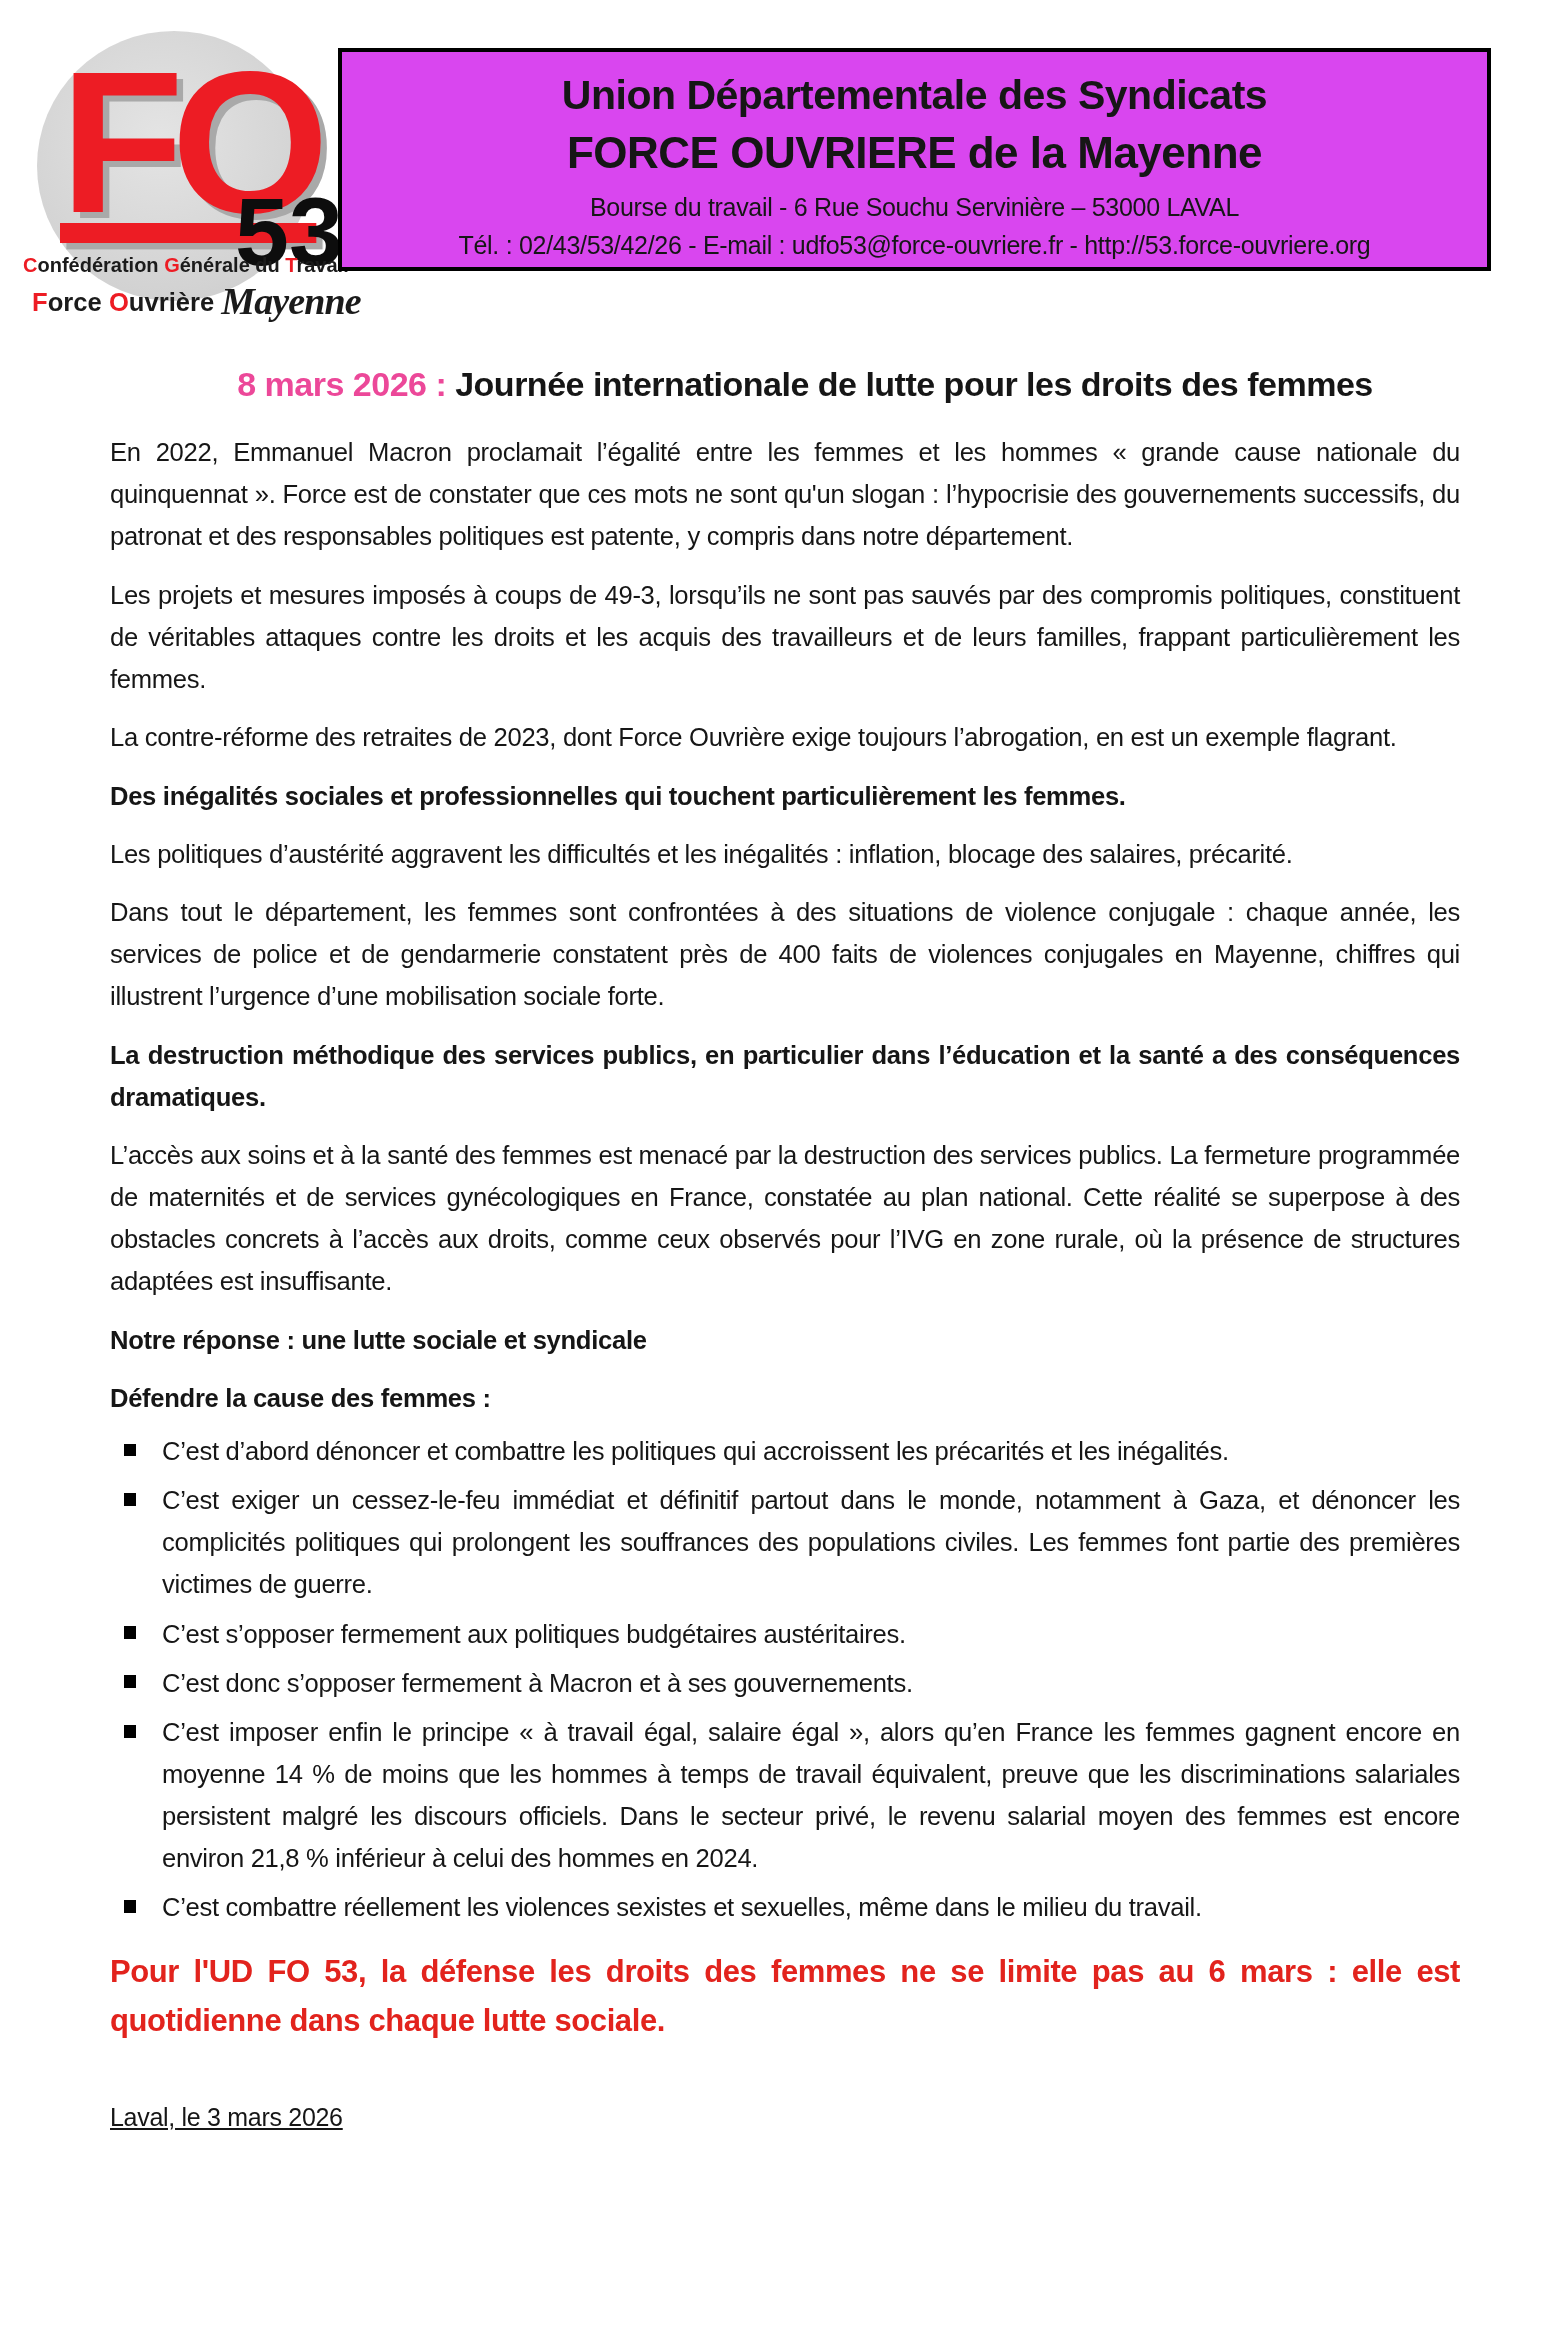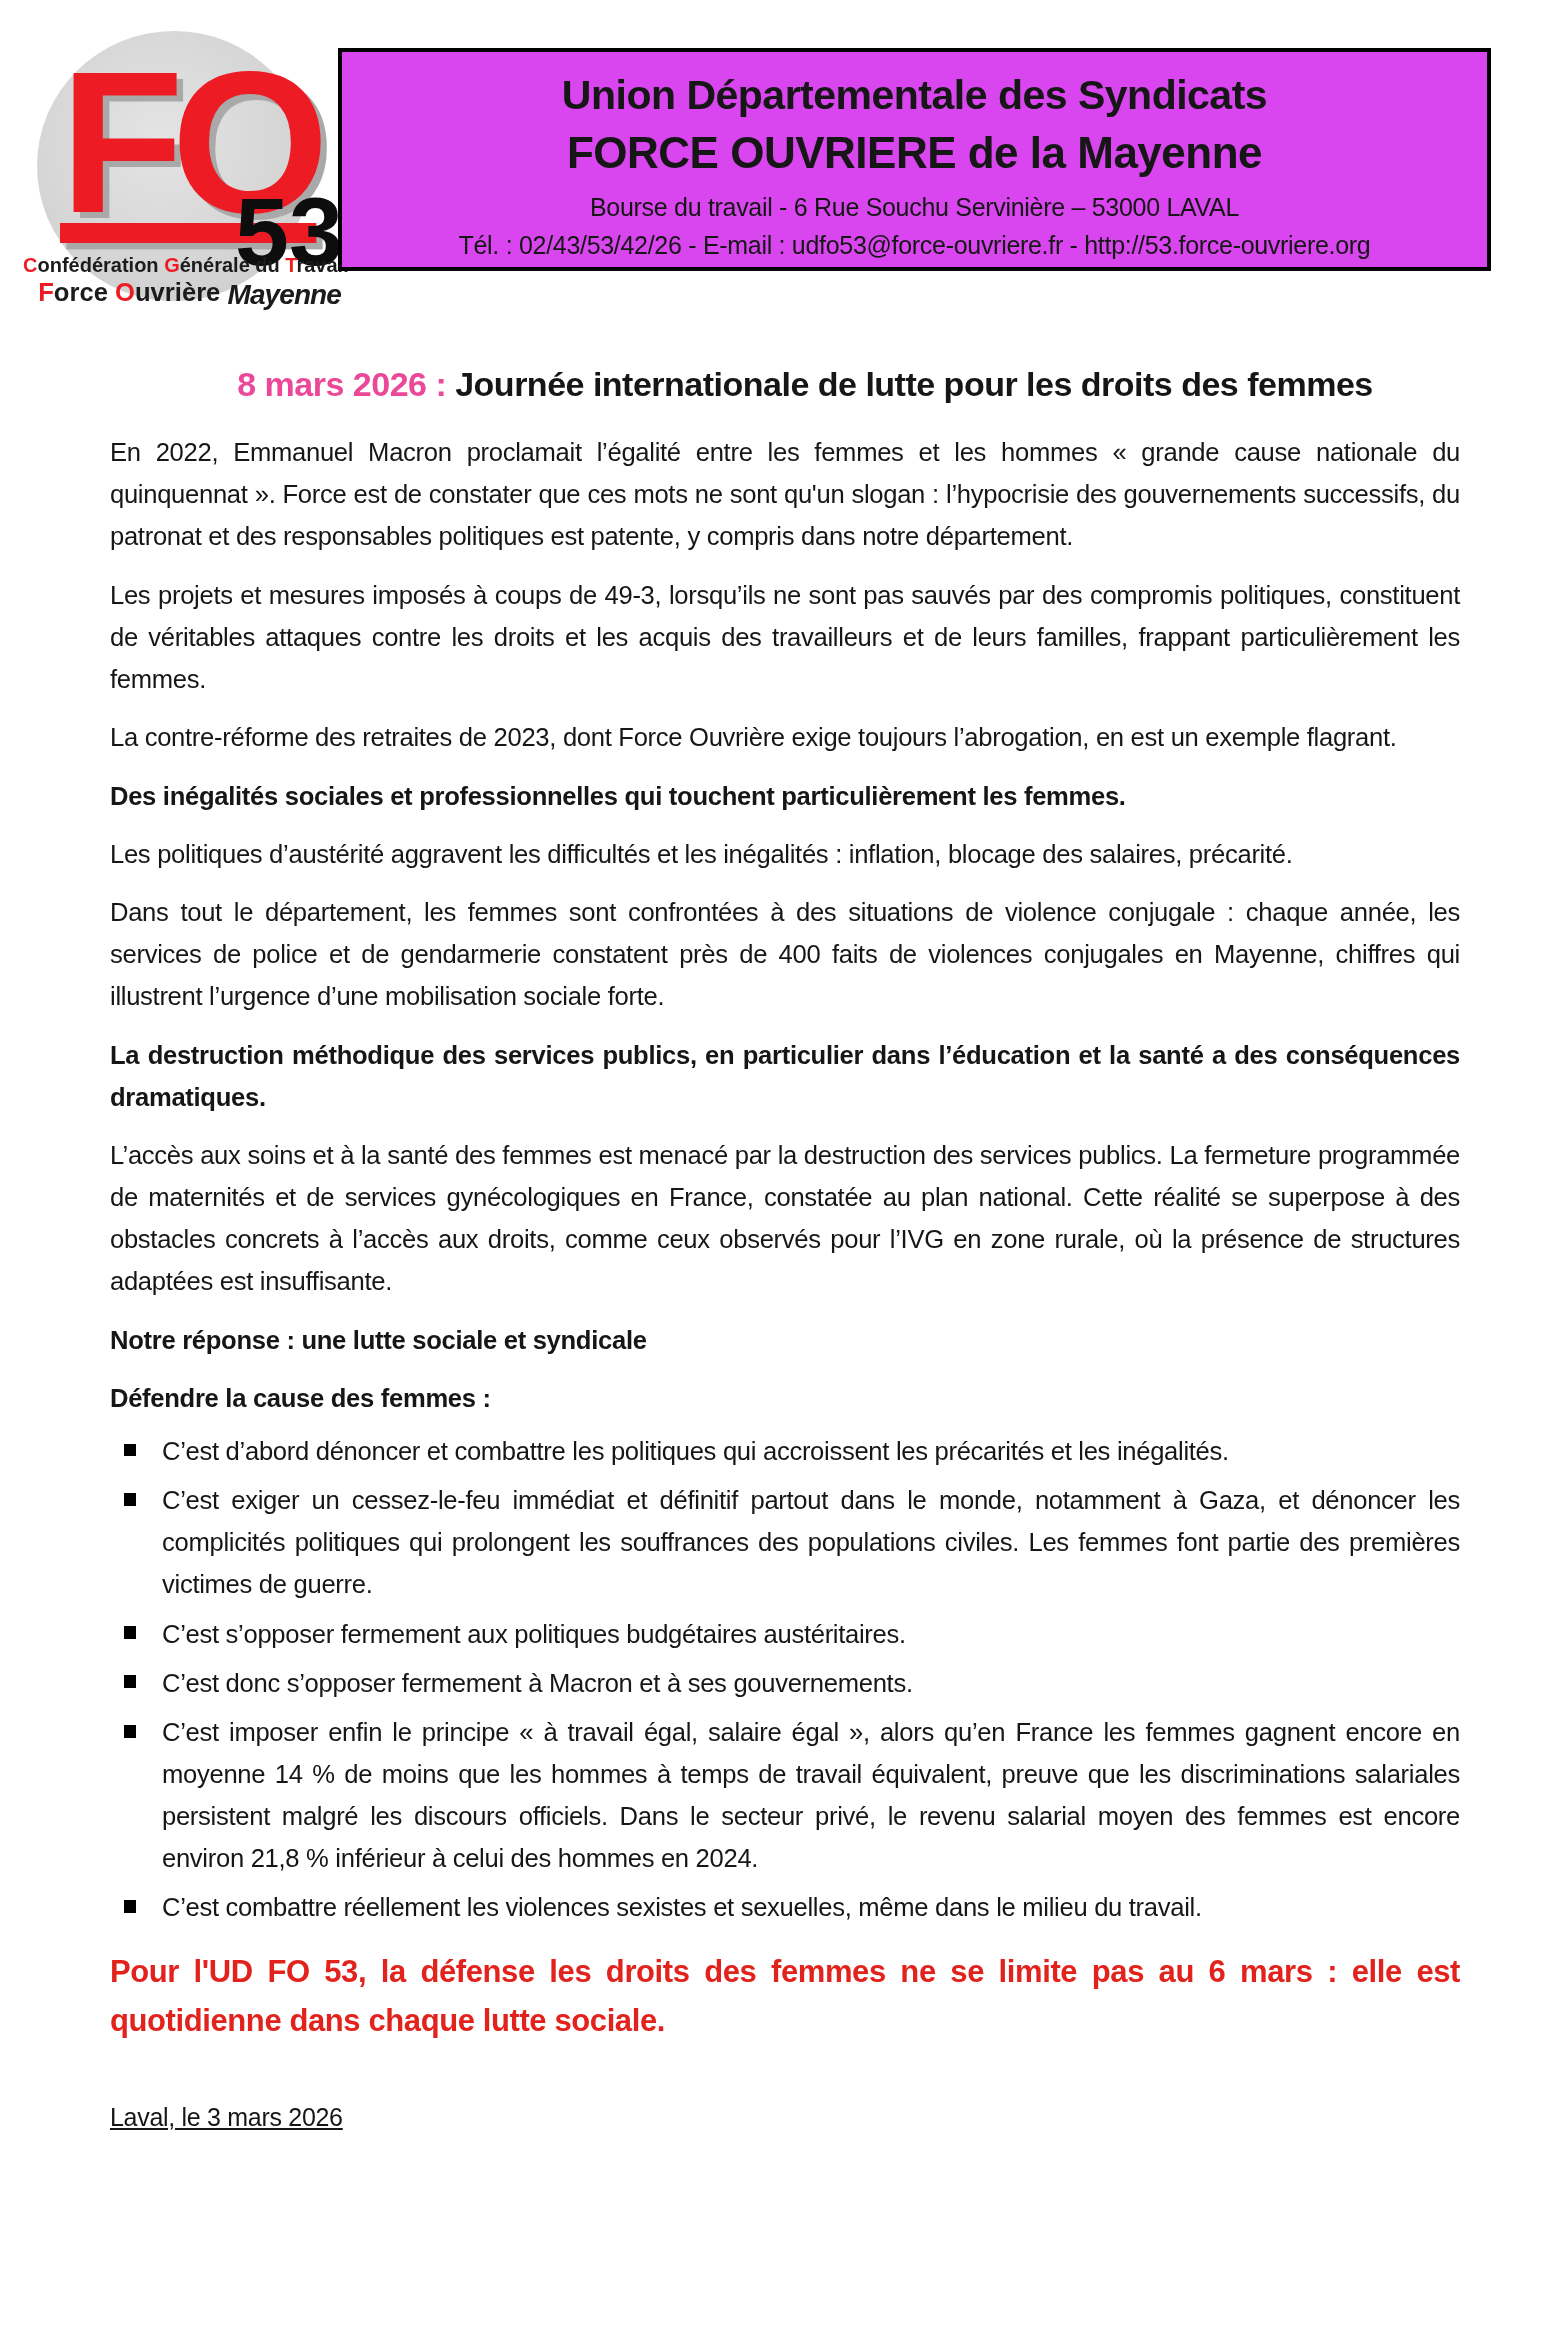--- a/index.html
+++ b/index.html
@@ -16,22 +16,22 @@
     font-weight:900; color:#ed1c24; letter-spacing:-12.8px;
     text-shadow:6.4px 6.4px 0 #a9a9a9;text-decoration:underline; }
   .logo-53 { position:absolute; left:212px; top:157px; font-size:97px; line-height:1;
     font-weight:900; color:#0d0d0d; }
   .logo-cgt { position:absolute; left:0; top:228px; width:100%; text-align:center;
     font-weight:bold; font-size:20px; color:#1b1b1b; white-space:nowrap; }
   .logo-foline { position:absolute; left:9.1px; top:250px; width:100%; text-align:center;
     font-weight:bold; font-size:25.6px; color:#1b1b1b; white-space:nowrap; }
   .redcap { display:inline-block; }
   .redcap::first-letter { color:#ed1c24; }
-  .script { font-family:Liberation Sans, sans-serif; font-style:italic; font-weight:bold;
-    font-size:28px; letter-spacing:-0.9px; position:relative; top:3.7px; }
+  .script { font-family:Liberation Serif, serif; font-style:italic; font-weight:bold;
+    font-size:38px; letter-spacing:-0.9px; position:relative; top:3.7px; }
 
   
   .header-box { position:absolute; left:338px; top:48px; width:1153px; height:223px;
     border:4.6px solid #000; box-sizing:border-box; text-align:center; background:#d946ef; }
   .hb-line1 { margin-top:20px; font-size:41px; font-weight:bold; letter-spacing:-0.5px; }
   .hb-line2 { margin-top:9.1px; font-size:44px; font-weight:bold; letter-spacing:-0.5px; }
   .hb-address { margin-top:14.6px; font-size:25px; letter-spacing:-0.3px; }
   .hb-contact { margin-top:9.1px; font-size:25px; letter-spacing:-0.3px; }
 
   

